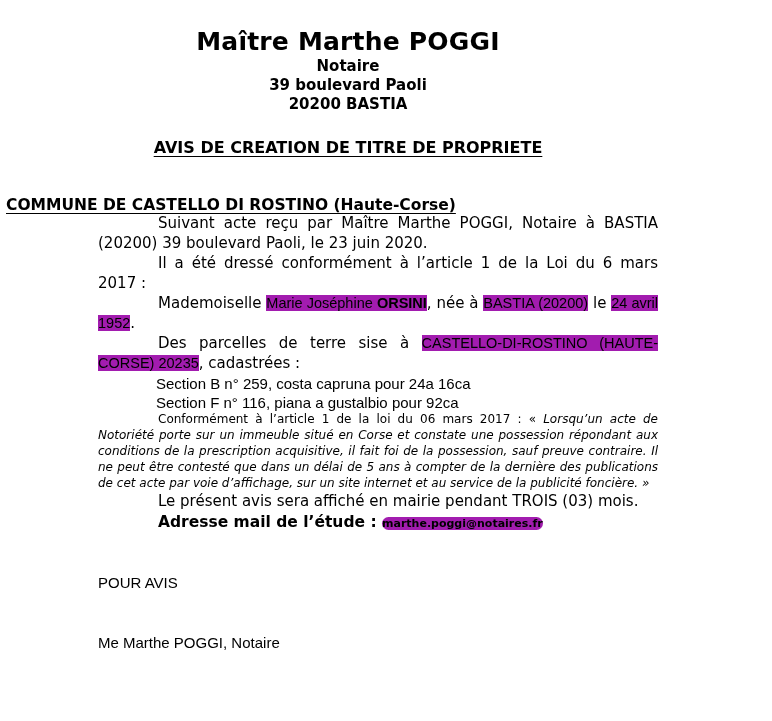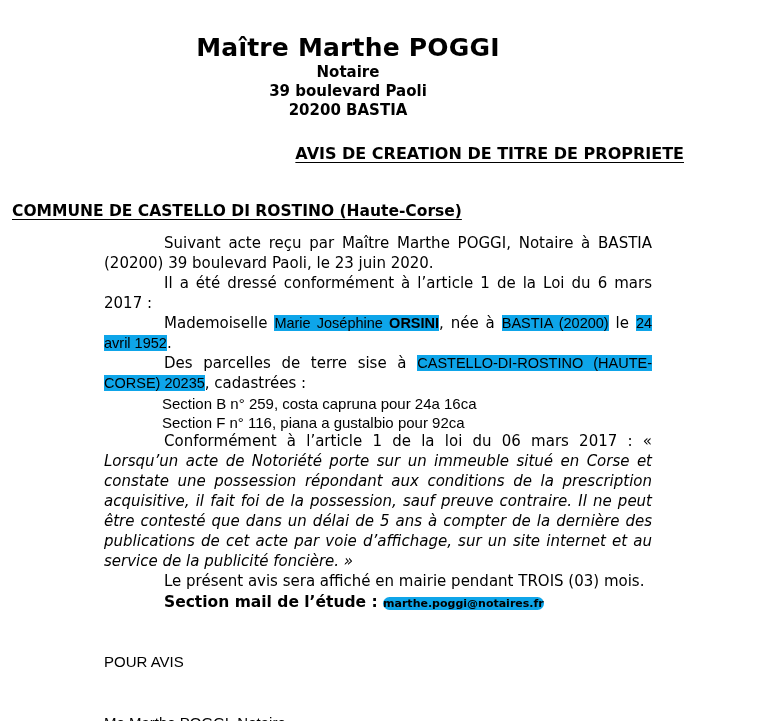--- a/index.html
+++ b/index.html
@@ -12,21 +12,21 @@
     height: 721px;
     font-family: "DejaVu Sans", sans-serif;
     color: #000000;
     overflow: hidden;
   }
   .page {
     position: relative;
     width: 696px;
     height: 721px;
     box-sizing: border-box;
-    padding: 12px;
+    padding: 6px;
   }
 
   
   .letterhead {
     text-align: center;
     padding-top: 22px;
   }
   .lh-name {
     font-family: "DejaVu Sans", sans-serif;
     font-weight: bold;
@@ -36,21 +36,21 @@
   }
   .lh-line {
     font-family: "DejaVu Sans", sans-serif;
     font-weight: bold;
     font-size: 15px;
     line-height: 1.28;
   }
 
   
   .doc-title {
-    text-align: right;
+    text-align: center;
     font-family: "DejaVu Sans", sans-serif;
     font-weight: bold;
     font-size: 16px;
     text-decoration: underline;
     text-underline-offset: 3px;
     margin-top: 24px;
   }
   .commune-title {
     font-family: "DejaVu Sans", sans-serif;
     font-weight: bold;
@@ -67,26 +67,26 @@
   p.para {
     margin: 0;
     font-family: "DejaVu Sans", sans-serif;
     font-size: 15px;
     line-height: 1.33;
     text-align: justify;
     text-indent: 60px;
     text-justify: inter-word;
   }
   p.para.first {
-    margin-top: 14px;
+    margin-top: 0;
   }
 
   
   .hl {
-    background-color: #0ea5e9;
+    background-color: #a21caf;
     font-family: "Liberation Sans", sans-serif;
     font-size: 14.5px;
   }
   .hl.b { font-weight: bold; }
 
   
   .parcels {
     margin: 0 32px 0 92px;
     padding: 0;
     list-style: none;
@@ -96,21 +96,21 @@
     font-size: 15px;
     line-height: 1.28;
     padding-left: 58px;
     white-space: nowrap;
   }
 
   
   p.quote {
     margin: 0;
     font-family: "DejaVu Sans", sans-serif;
-    font-size: 15px;
+    font-size: 12px;
     line-height: 1.33;
     text-align: justify;
     text-indent: 60px;
   }
   p.quote i { font-style: italic; }
 
   p.notice {
     margin: 0;
     font-family: "DejaVu Sans", sans-serif;
     font-size: 15px;
@@ -176,21 +176,21 @@
     <li>Section B n° 259, costa capruna pour 24a 16ca</li>
     <li>Section F n° 116, piana a gustalbio pour 92ca</li>
   </ul>
 
   <div class="body-area">
 
     <p class="quote"><span>Conformément à l’article 1 de la loi du 06 mars 2017 : « </span><i>Lorsqu’un acte de Notoriété porte sur un immeuble situé en Corse et constate une possession répondant aux conditions de la prescription acquisitive, il fait foi de la possession, sauf preuve contraire. Il ne peut être contesté que dans un délai de 5 ans à compter de la dernière des publications de cet acte par voie d’affichage, sur un site internet et au service de la publicité foncière.</i><i> »</i></p>
 
     <p class="notice">Le présent avis sera affiché en mairie pendant TROIS (03) mois.</p>
 
-    <p class="mailline"><span>Section mail de l’étude : </span><span class="hl">marthe.poggi@notaires.fr</span></p>
+    <p class="mailline"><span>Adresse mail de l’étude : </span><span class="hl">marthe.poggi@notaires.fr</span></p>
   </div>
 
   <div class="signature">
     <div>POUR AVIS</div>
     <div>Me Marthe POGGI, Notaire</div>
   </div>
 
 </div>
 
 </body></html>

